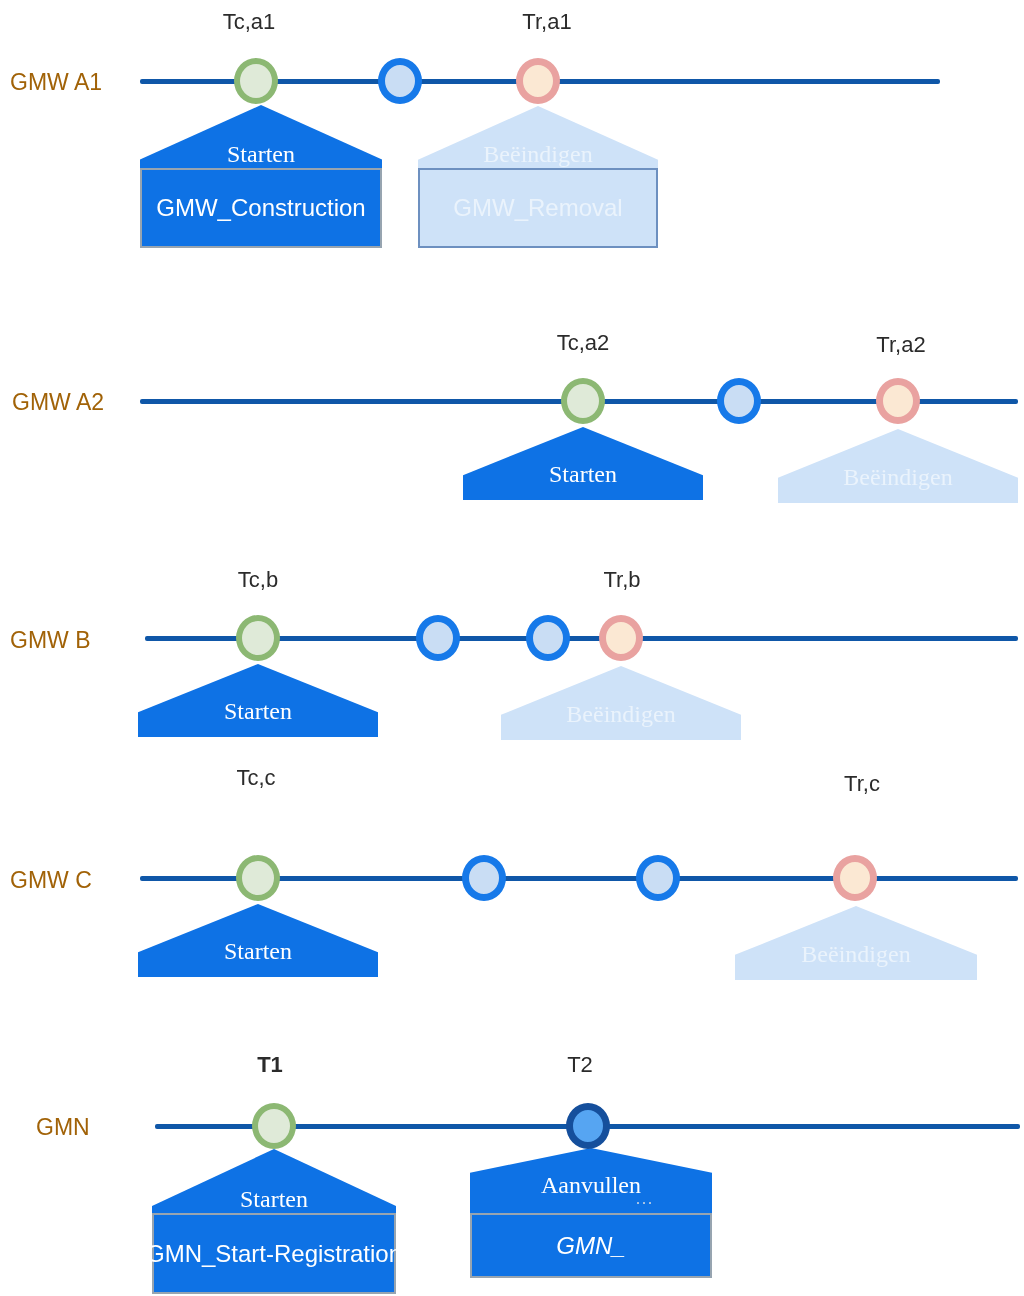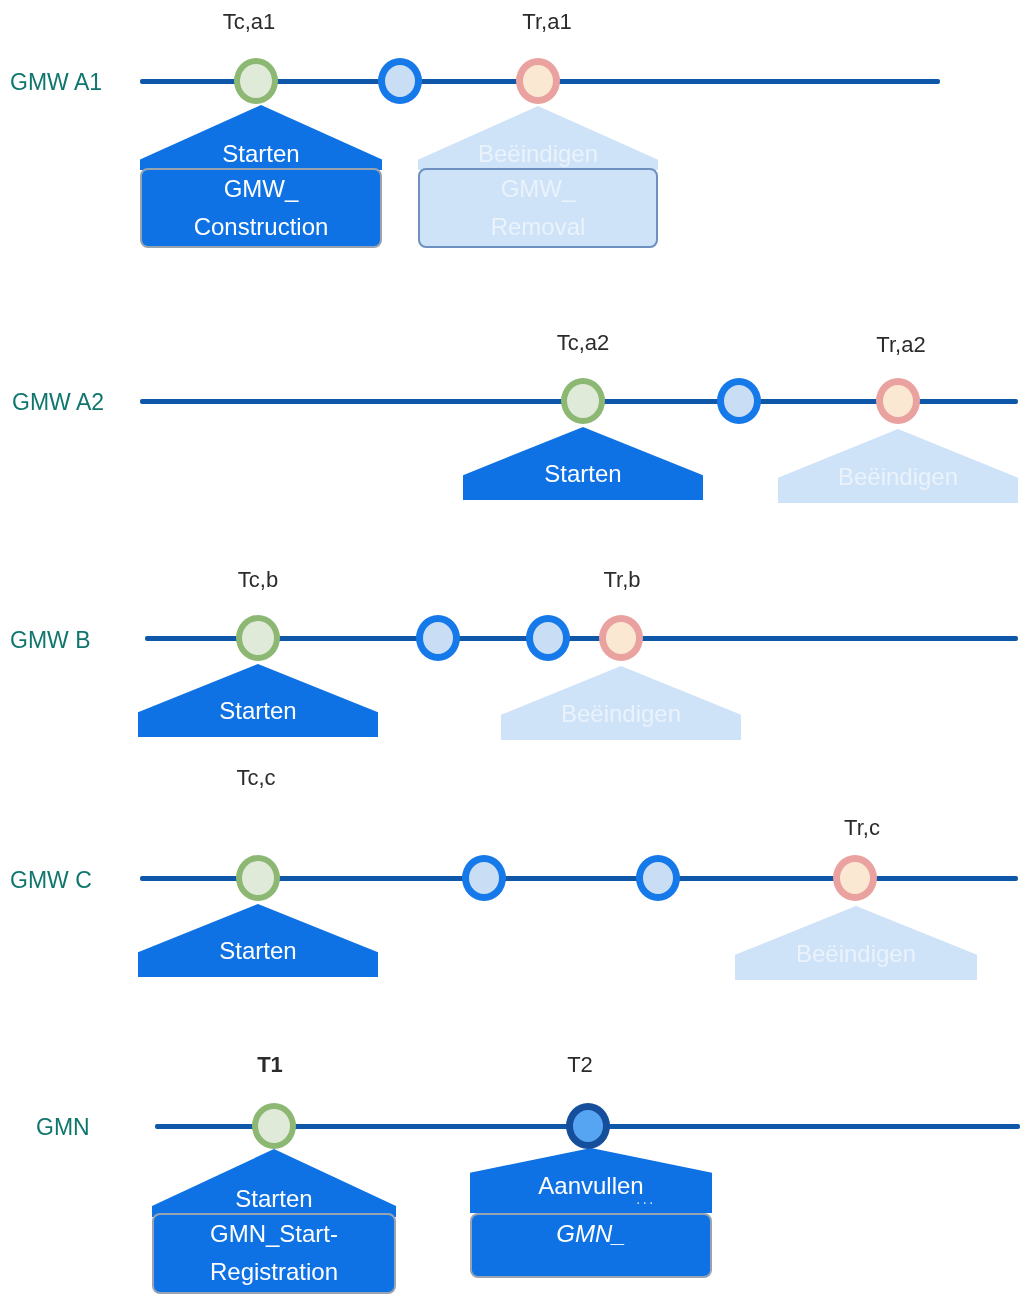--- a/index.html
+++ b/index.html
@@ -1,48 +1,48 @@
 <!DOCTYPE html>
 <html style="--timeline: #0F57A8; --dark_callout: #0E72E5; --light_callout: #CEE2F8; --light_text: #EAF3FC; --dark_doc_border: #97A4B0; --light_doc_border: #6D90C0; --green_border: #8CB873; --green_fill: #DFEAD8; --blue_border: #1679E9; --blue_fill: #C9DDF4; --pink_border: #E9A2A0; --pink_fill: #FBE8D3; --navy_border: #154F9C; --navy_fill: #56A5F2;"><head>
 <meta charset="utf-8">
 <style>
   html,body{margin:0;padding:0;background:#ffffff;}
   #stage{
     position:relative;width:1024px;height:1296px;overflow:hidden;
     font-family:"Liberation Sans", sans-serif;background:#ffffff;
   }
   .row-label{
-    position:absolute;color:#0f766e;font-size:23px;white-space:nowrap;
+    position:absolute;color:#a16207;font-size:23px;white-space:nowrap;
   }
   .tl{
     position:absolute;height:5px;background:var(--timeline,#0F57A8);border-radius:2px;
   }
   .marker{
     position:absolute;border-radius:50%;box-sizing:border-box;width:44px;height:46px;z-index:5;
   }
   .m-green{border:6px solid var(--green_border,#8CB873);background:var(--green_fill,#DFEAD8);}
   .m-blue{border:7px solid var(--blue_border,#1679E9);background:var(--blue_fill,#C9DDF4);}
   .m-pink{border:7px solid var(--pink_border,#E9A2A0);background:var(--pink_fill,#FBE8D3);}
   .m-navy{border:7px solid var(--navy_border,#154F9C);background:var(--navy_fill,#56A5F2);}
   .tick{
     position:absolute;width:120px;text-align:center;color:#2b2b2b;font-size:22px;
   }
   .roof{
     position:absolute;display:flex;justify-content:center;align-items:flex-end;
-    color:#ffffff;font-size:24px;z-index:3;
+    color:#ffffff;font-size:24px;z-index:3;font-family:Liberation Serif, serif;
   }
   .roof-tall{clip-path:polygon(50% 0,100% 84%,100% 100%,0 100%,0 84%);}
   .roof-pent{clip-path:polygon(50% 0,100% 66%,100% 100%,0 100%,0 66%);padding-bottom:12px;box-sizing:border-box;}
   .roof-flat{clip-path:polygon(50% 0,100% 38%,100% 100%,0 100%,0 38%);}
   .dark{background:var(--dark_callout,#0E72E5);}
   .light{background:var(--light_callout,#CEE2F8);color:var(--light_text,#EAF3FC);}
   .docbox{
     position:absolute;box-sizing:border-box;z-index:3;
-    display:flex;flex-direction:column;align-items:center;
-    font-size:24px;line-height:38px;color:#ffffff;text-align:center;border-radius:8px;
+    display:flex;flex-direction:row;justify-content:center;align-items:center;
+    font-size:24px;line-height:38px;color:#ffffff;text-align:center;
   }
   .docbox.dark{border:2px solid var(--dark_doc_border,#97A4B0);}
   .docbox.light{border:2px solid var(--light_doc_border,#6D90C0);color:var(--light_text,#EAF3FC);}
   .ellipsis{
     position:absolute;color:#cfd8e3;font-size:16px;letter-spacing:2px;line-height:10px;
   }
 </style>
 </head>
 <body>
 
@@ -109,21 +109,21 @@
     </div>
     <div class="roof roof-pent light" style="left:501px;top:666px;width:240px;height:74px;">
       <span>Beëindigen</span>
     </div>
   </div>
 
   <div>
     <div class="row-label" style="left:10px;top:867px;">GMW C</div>
     <div class="tl" style="left:140px;top:876px;width:878px;"></div>
     <div class="tick" style="left:196px;top:765px;">Tc,c</div>
-    <div class="tick" style="left:802px;top:771px;margin-top:44px;">Tr,c</div>
+    <div class="tick" style="left:802px;top:771px;">Tr,c</div>
 
     <div class="marker m-green" style="left:236px;top:855px;"></div>
     <div class="marker m-blue" style="left:462px;top:855px;"></div>
     <div class="marker m-blue" style="left:636px;top:855px;"></div>
     <div class="marker m-pink" style="left:833px;top:855px;"></div>
 
     <div class="roof roof-pent dark" style="left:138px;top:904px;width:240px;height:73px;">
       <span>Starten</span>
     </div>
     <div class="roof roof-pent light" style="left:735px;top:906px;width:242px;height:74px;">

